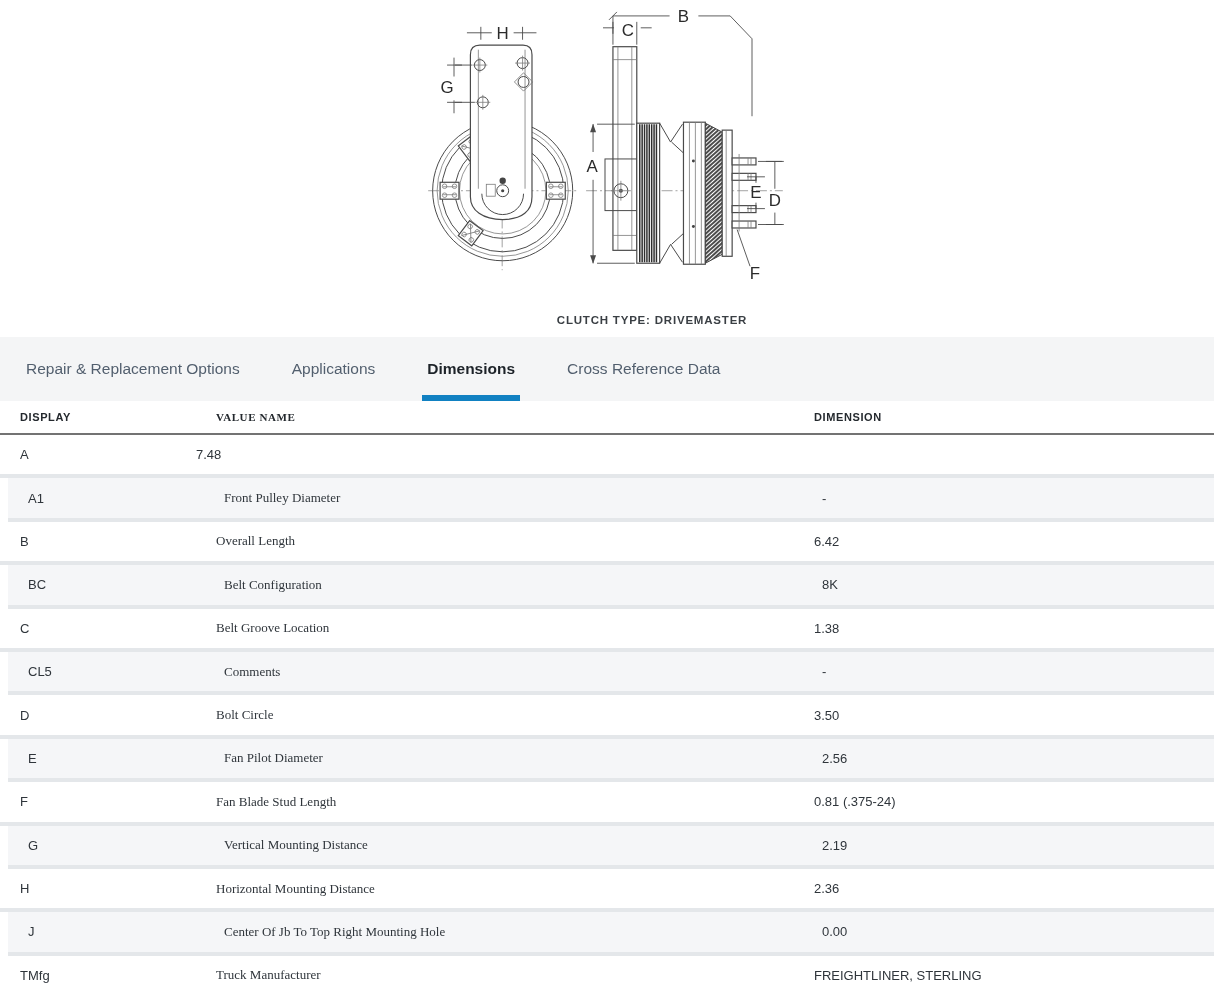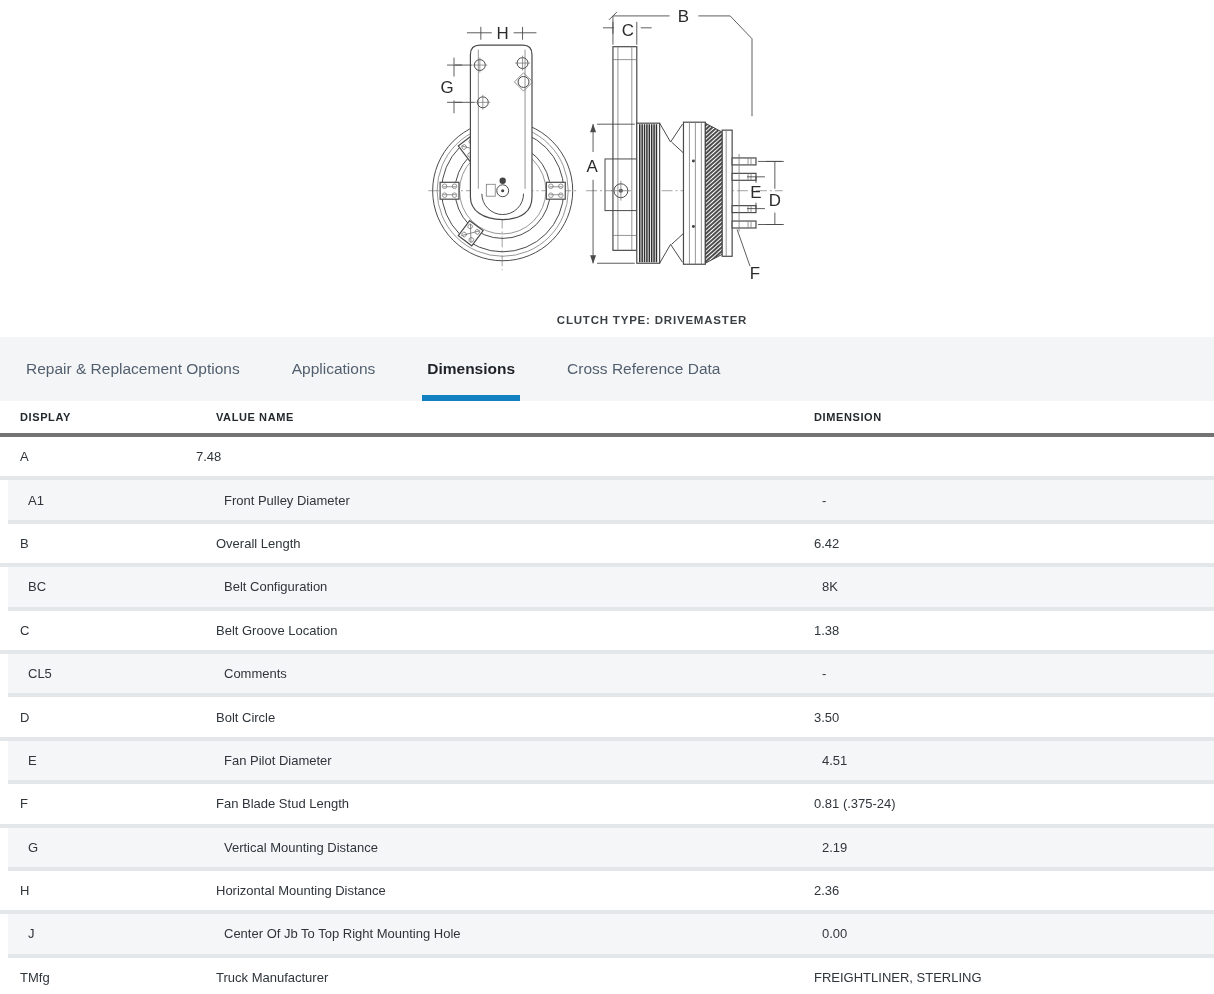--- a/index.html
+++ b/index.html
@@ -26,31 +26,31 @@
   }
   .tab.active{color:#1d2329;font-weight:700;}
   .tab.active::after{
     content:"";position:absolute;left:21px;right:21px;bottom:0;height:6px;
     background:#1181c2;
   }
   
   .dim-table{position:absolute;top:401px;left:0;right:0;background:#fff;}
   .thead{
     display:flex;align-items:center;height:32px;background:#fff;
-    border-bottom:4px solid #737373;
+    border-bottom:2px solid #737373;
     font-size:11px;font-weight:700;letter-spacing:.6px;color:#24292e;
   }
   .trow{
     display:flex;align-items:center;height:39.4px;background:#fff;
     border-bottom:4px solid #e4e7ea;
     font-size:13px;color:#2f353b;
   }
   .trow.alt{background:#f5f6f8;margin-left:8px;}
   .c-display{width:196px;padding-left:20px;box-sizing:border-box;flex:none;}
-  .c-value{width:618px;padding-left:20px;box-sizing:border-box;flex:none;}
+  .c-value{width:618px;padding-left:20px;box-sizing:border-box;flex:none;font-family:Liberation Serif, serif;}
   .trow .c-value{font-weight:500;}
   .c-dim{flex:1;}
   
   .ln{stroke:#4a4a4a;stroke-width:1;fill:none;}
   .lnw{stroke:#4a4a4a;stroke-width:1.2;fill:#fff;}
   .thin{stroke:#7a7a7a;stroke-width:.8;fill:none;}
   .cl{stroke:#8a8a8a;stroke-width:.8;fill:none;stroke-dasharray:11 3 2 3;}
   .dim{stroke:#4a4a4a;stroke-width:.9;fill:none;}
   .lbl{font-family:"Liberation Sans",sans-serif;font-size:17px;fill:#2b2b2b;}
   .rib{stroke:#2e2e2e;stroke-width:1.5;}
@@ -270,21 +270,21 @@
     <div class="c-dim">-</div>
   </div>
       <div class="trow">
     <div class="c-display">D</div>
     <div class="c-value">Bolt Circle</div>
     <div class="c-dim">3.50</div>
   </div>
       <div class="trow alt">
     <div class="c-display">E</div>
     <div class="c-value">Fan Pilot Diameter</div>
-    <div class="c-dim">4.51</div>
+    <div class="c-dim">2.56</div>
   </div>
       <div class="trow">
     <div class="c-display">F</div>
     <div class="c-value">Fan Blade Stud Length</div>
     <div class="c-dim">0.81 (.375-24)</div>
   </div>
       <div class="trow alt">
     <div class="c-display">G</div>
     <div class="c-value">Vertical Mounting Distance</div>
     <div class="c-dim">2.19</div>

